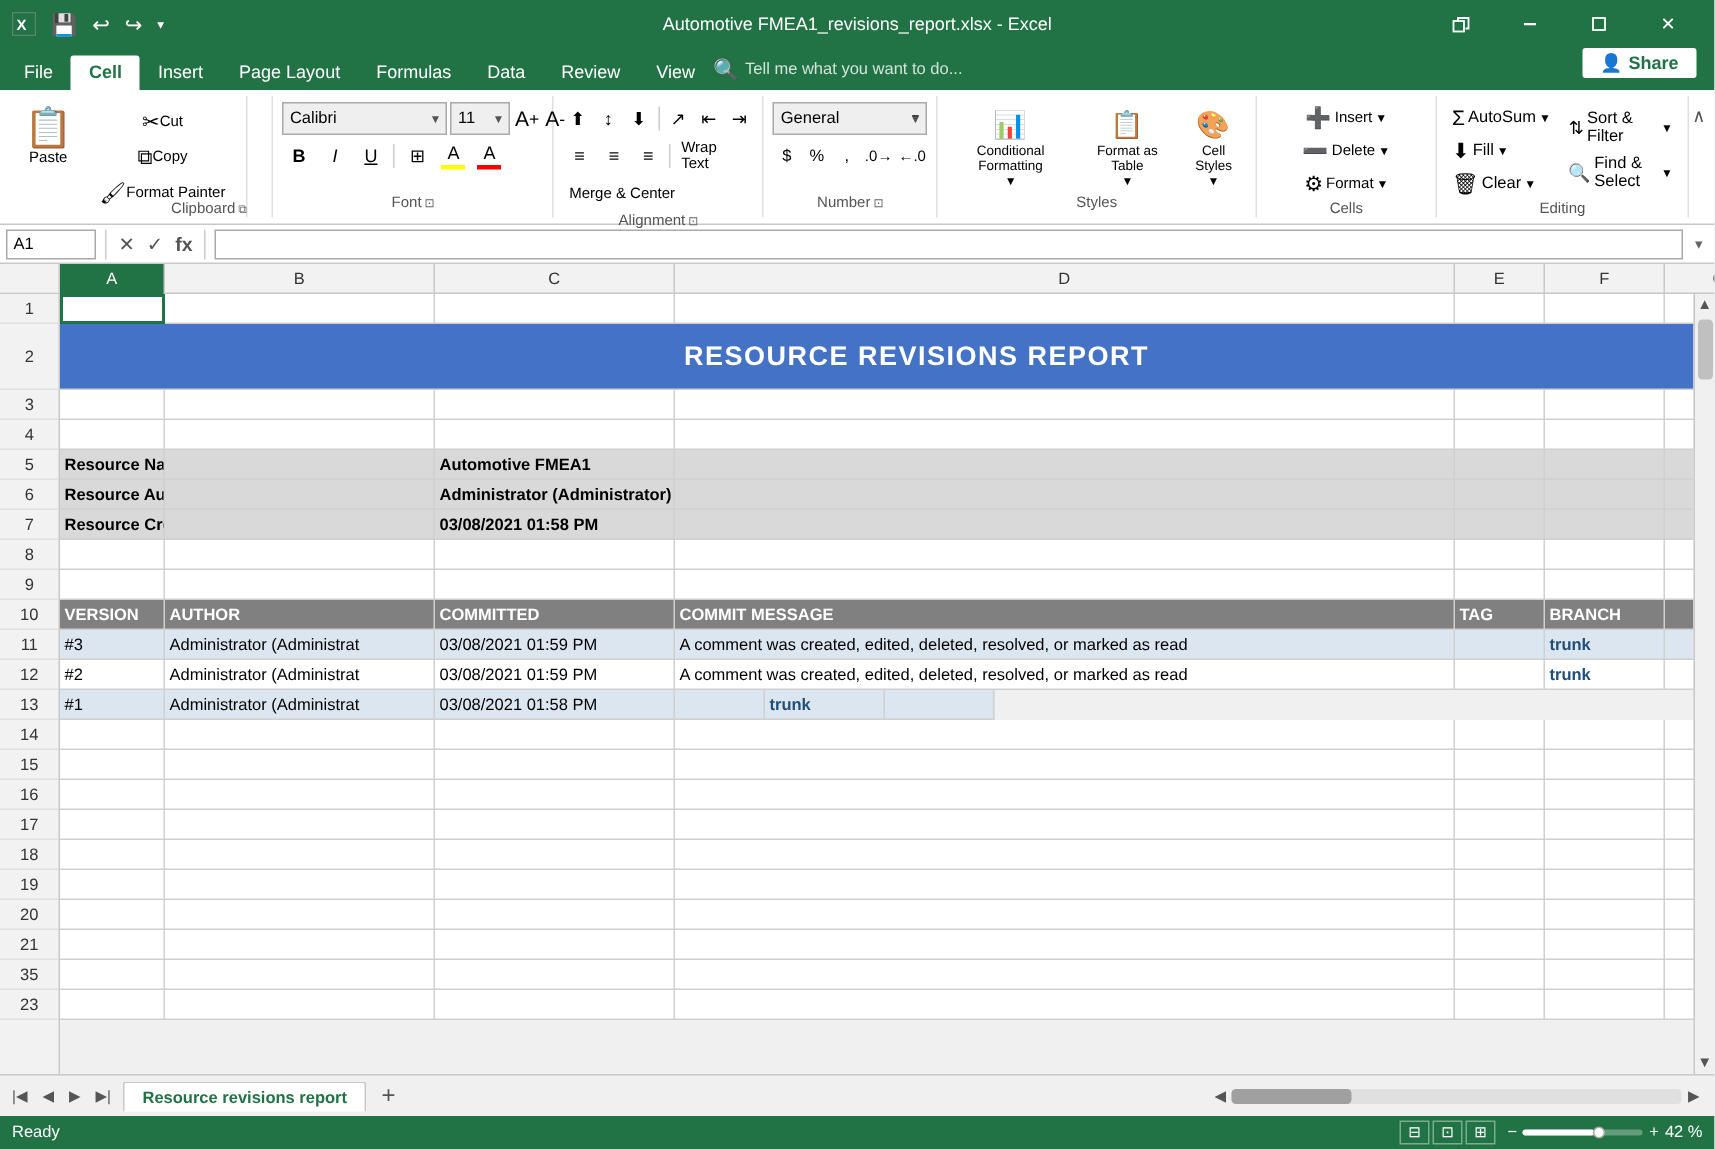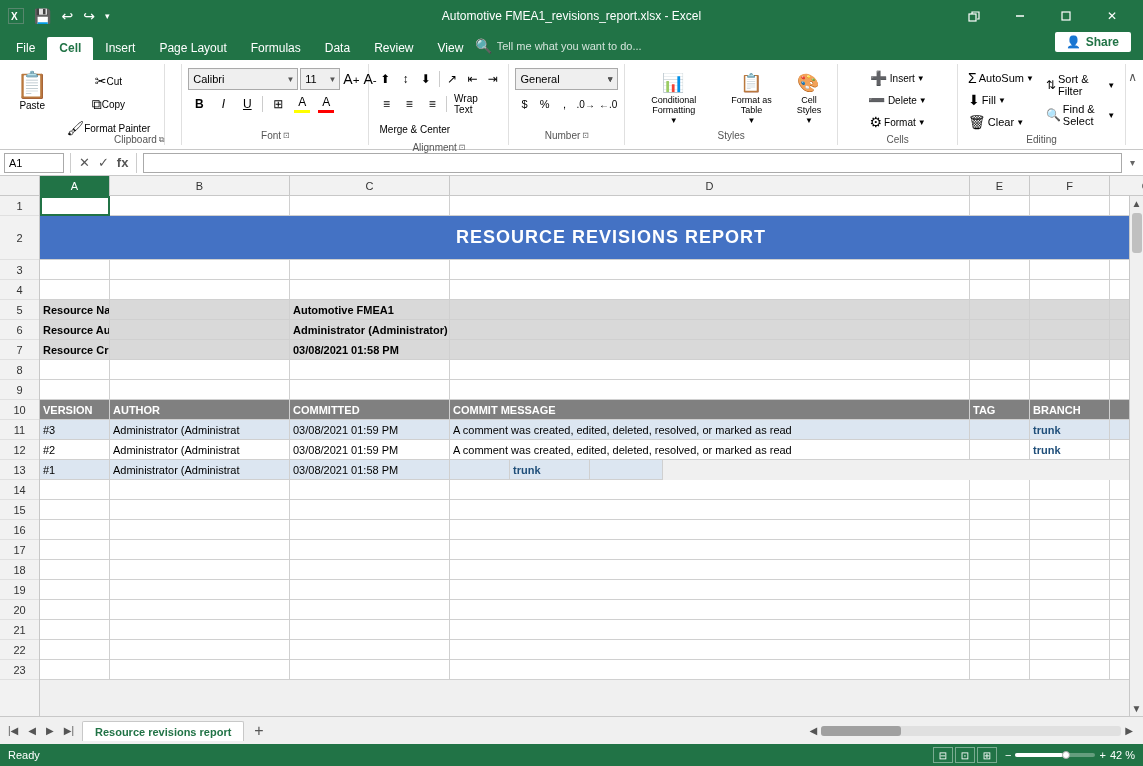--- a/index.html
+++ b/index.html
@@ -549,21 +549,21 @@
         <div class="row-num">12</div>
         <div class="row-num">13</div>
         <div class="row-num">14</div>
         <div class="row-num">15</div>
         <div class="row-num">16</div>
         <div class="row-num">17</div>
         <div class="row-num">18</div>
         <div class="row-num">19</div>
         <div class="row-num">20</div>
         <div class="row-num">21</div>
-        <div class="row-num">22</div>
+        <div class="row-num">35</div>
         <div class="row-num">23</div>
       </div>
 
     <div class="grid" id="grid-body">
         <div class="grid-row">
           <div class="cell" style="width: 70px; min-width: 70px; border: 2px solid rgb(33, 115, 70); background: white;"></div>
           <div class="cell" style="width: 180px; min-width: 180px; background: white;"></div>
           <div class="cell" style="width: 160px; min-width: 160px; background: white;"></div>
           <div class="cell" style="width: 520px; min-width: 520px; background: white;"></div>
           <div class="cell" style="width: 60px; min-width: 60px; background: white;"></div>

